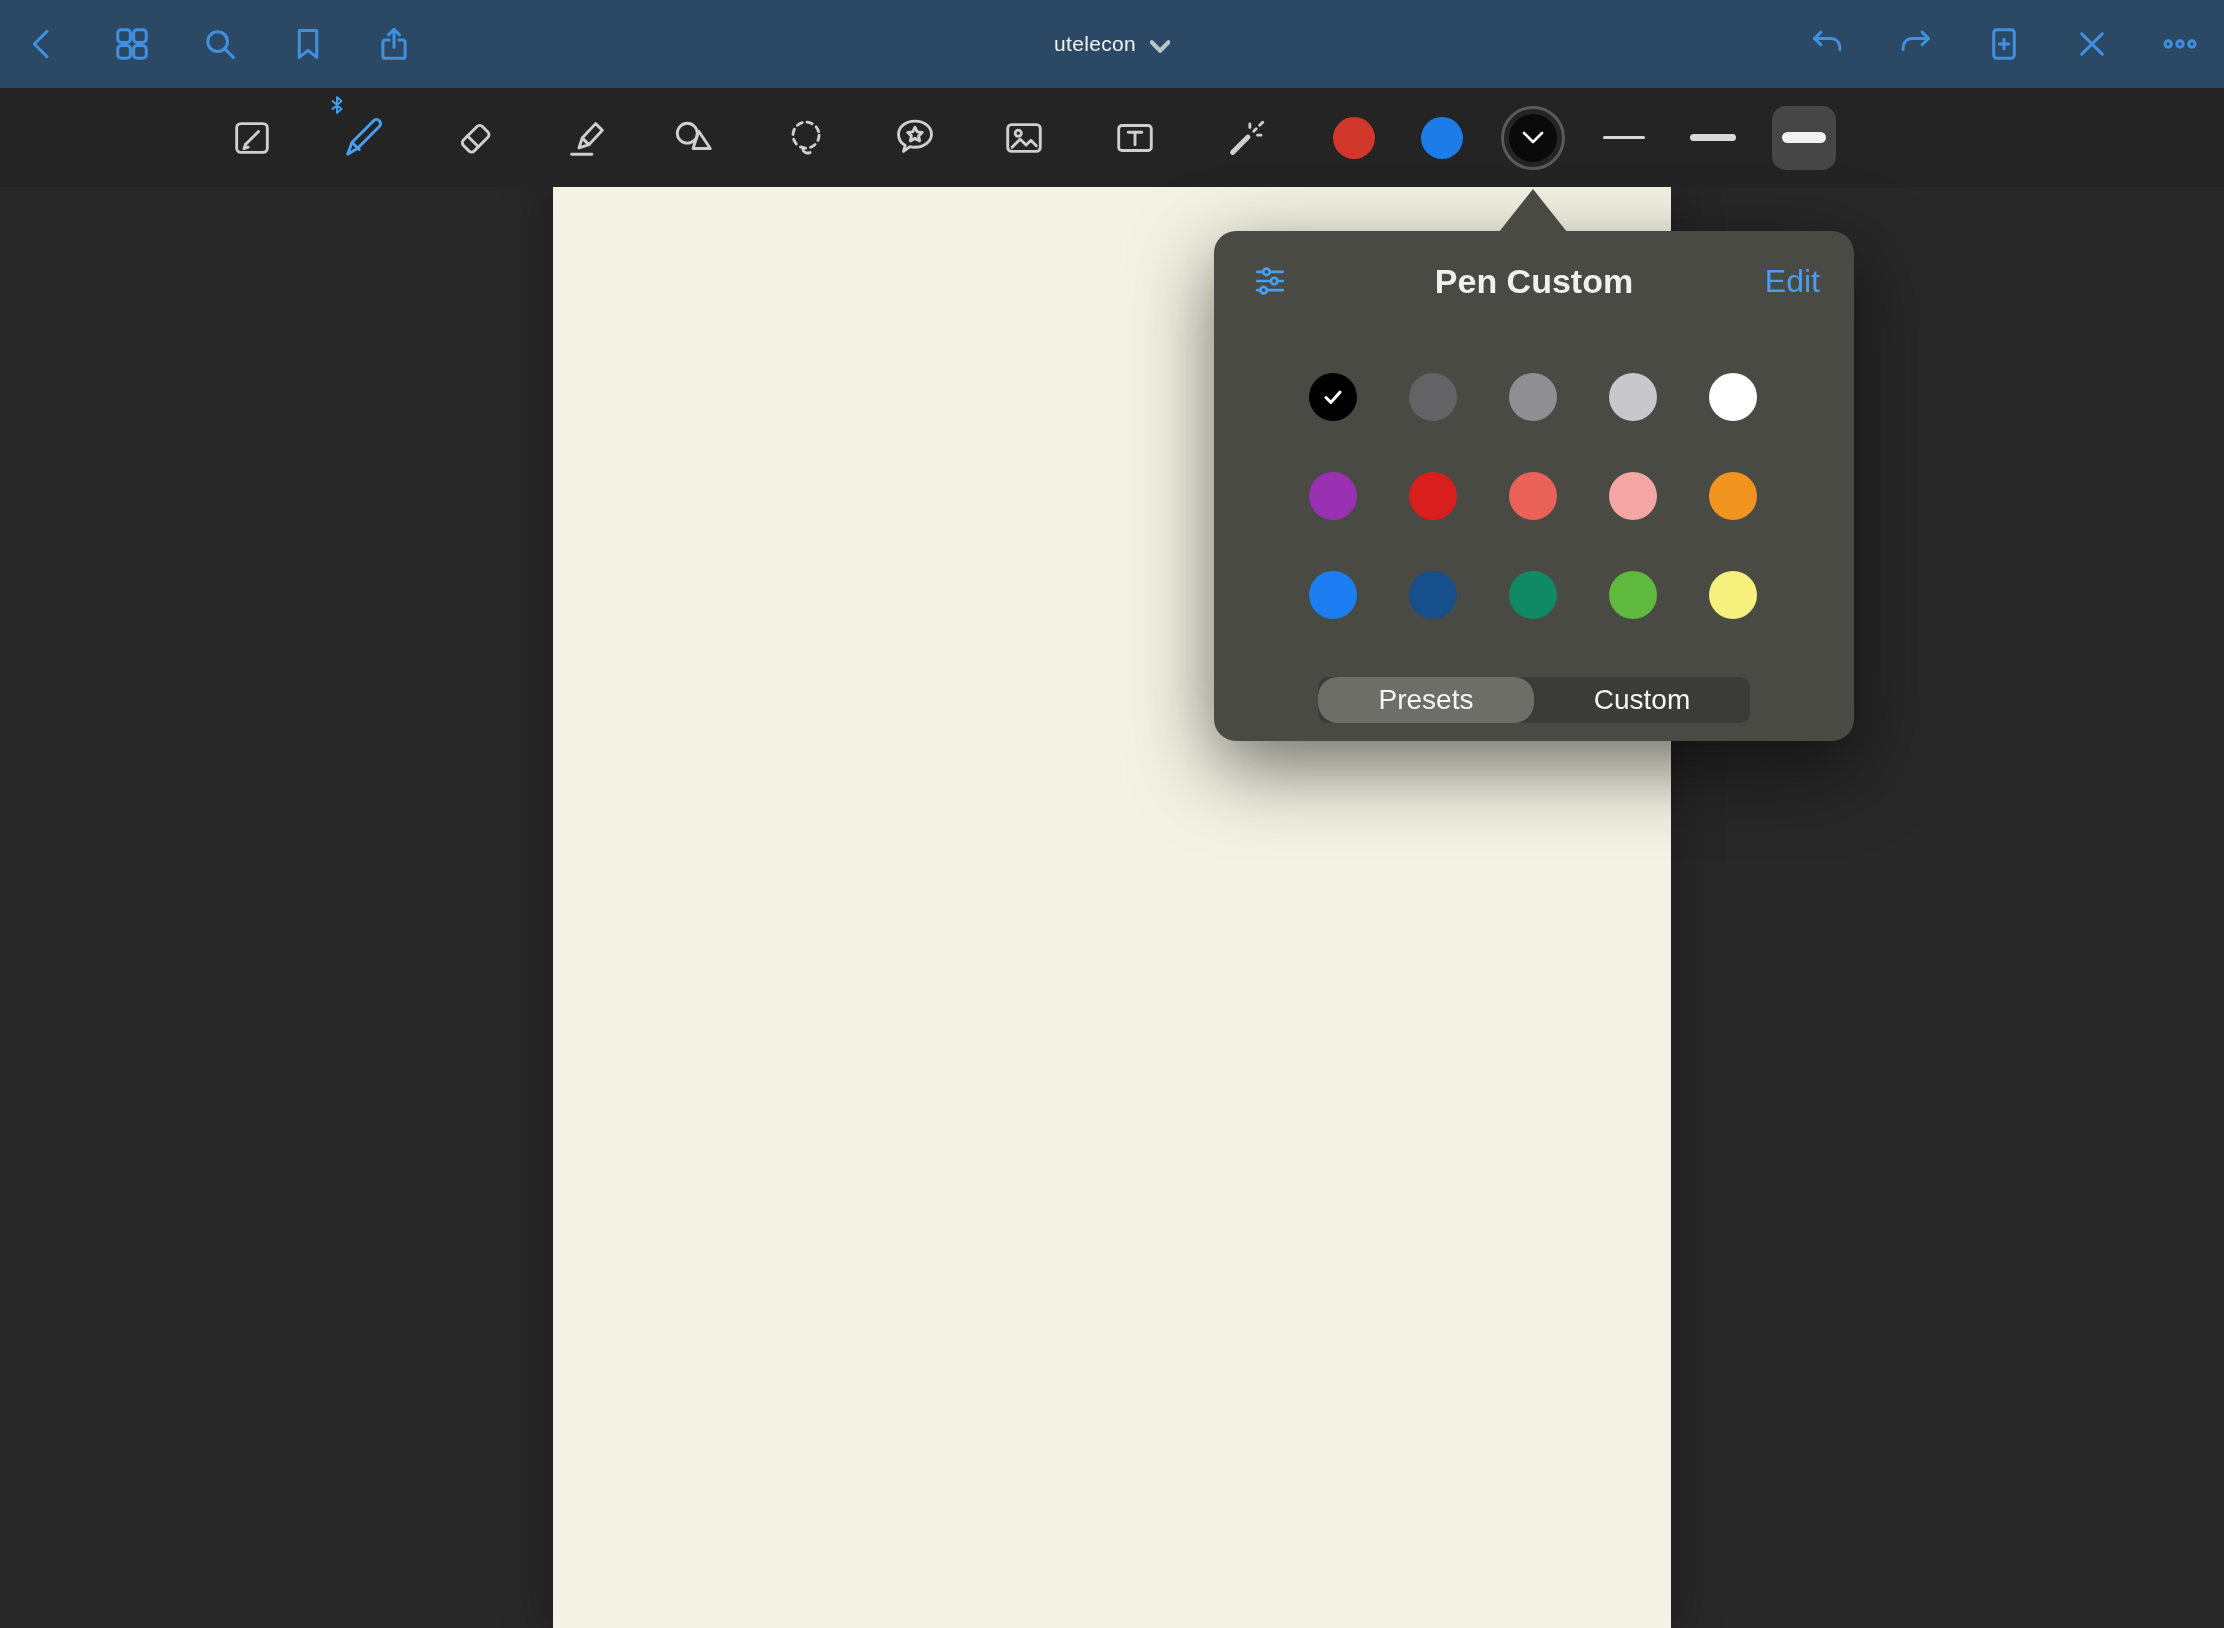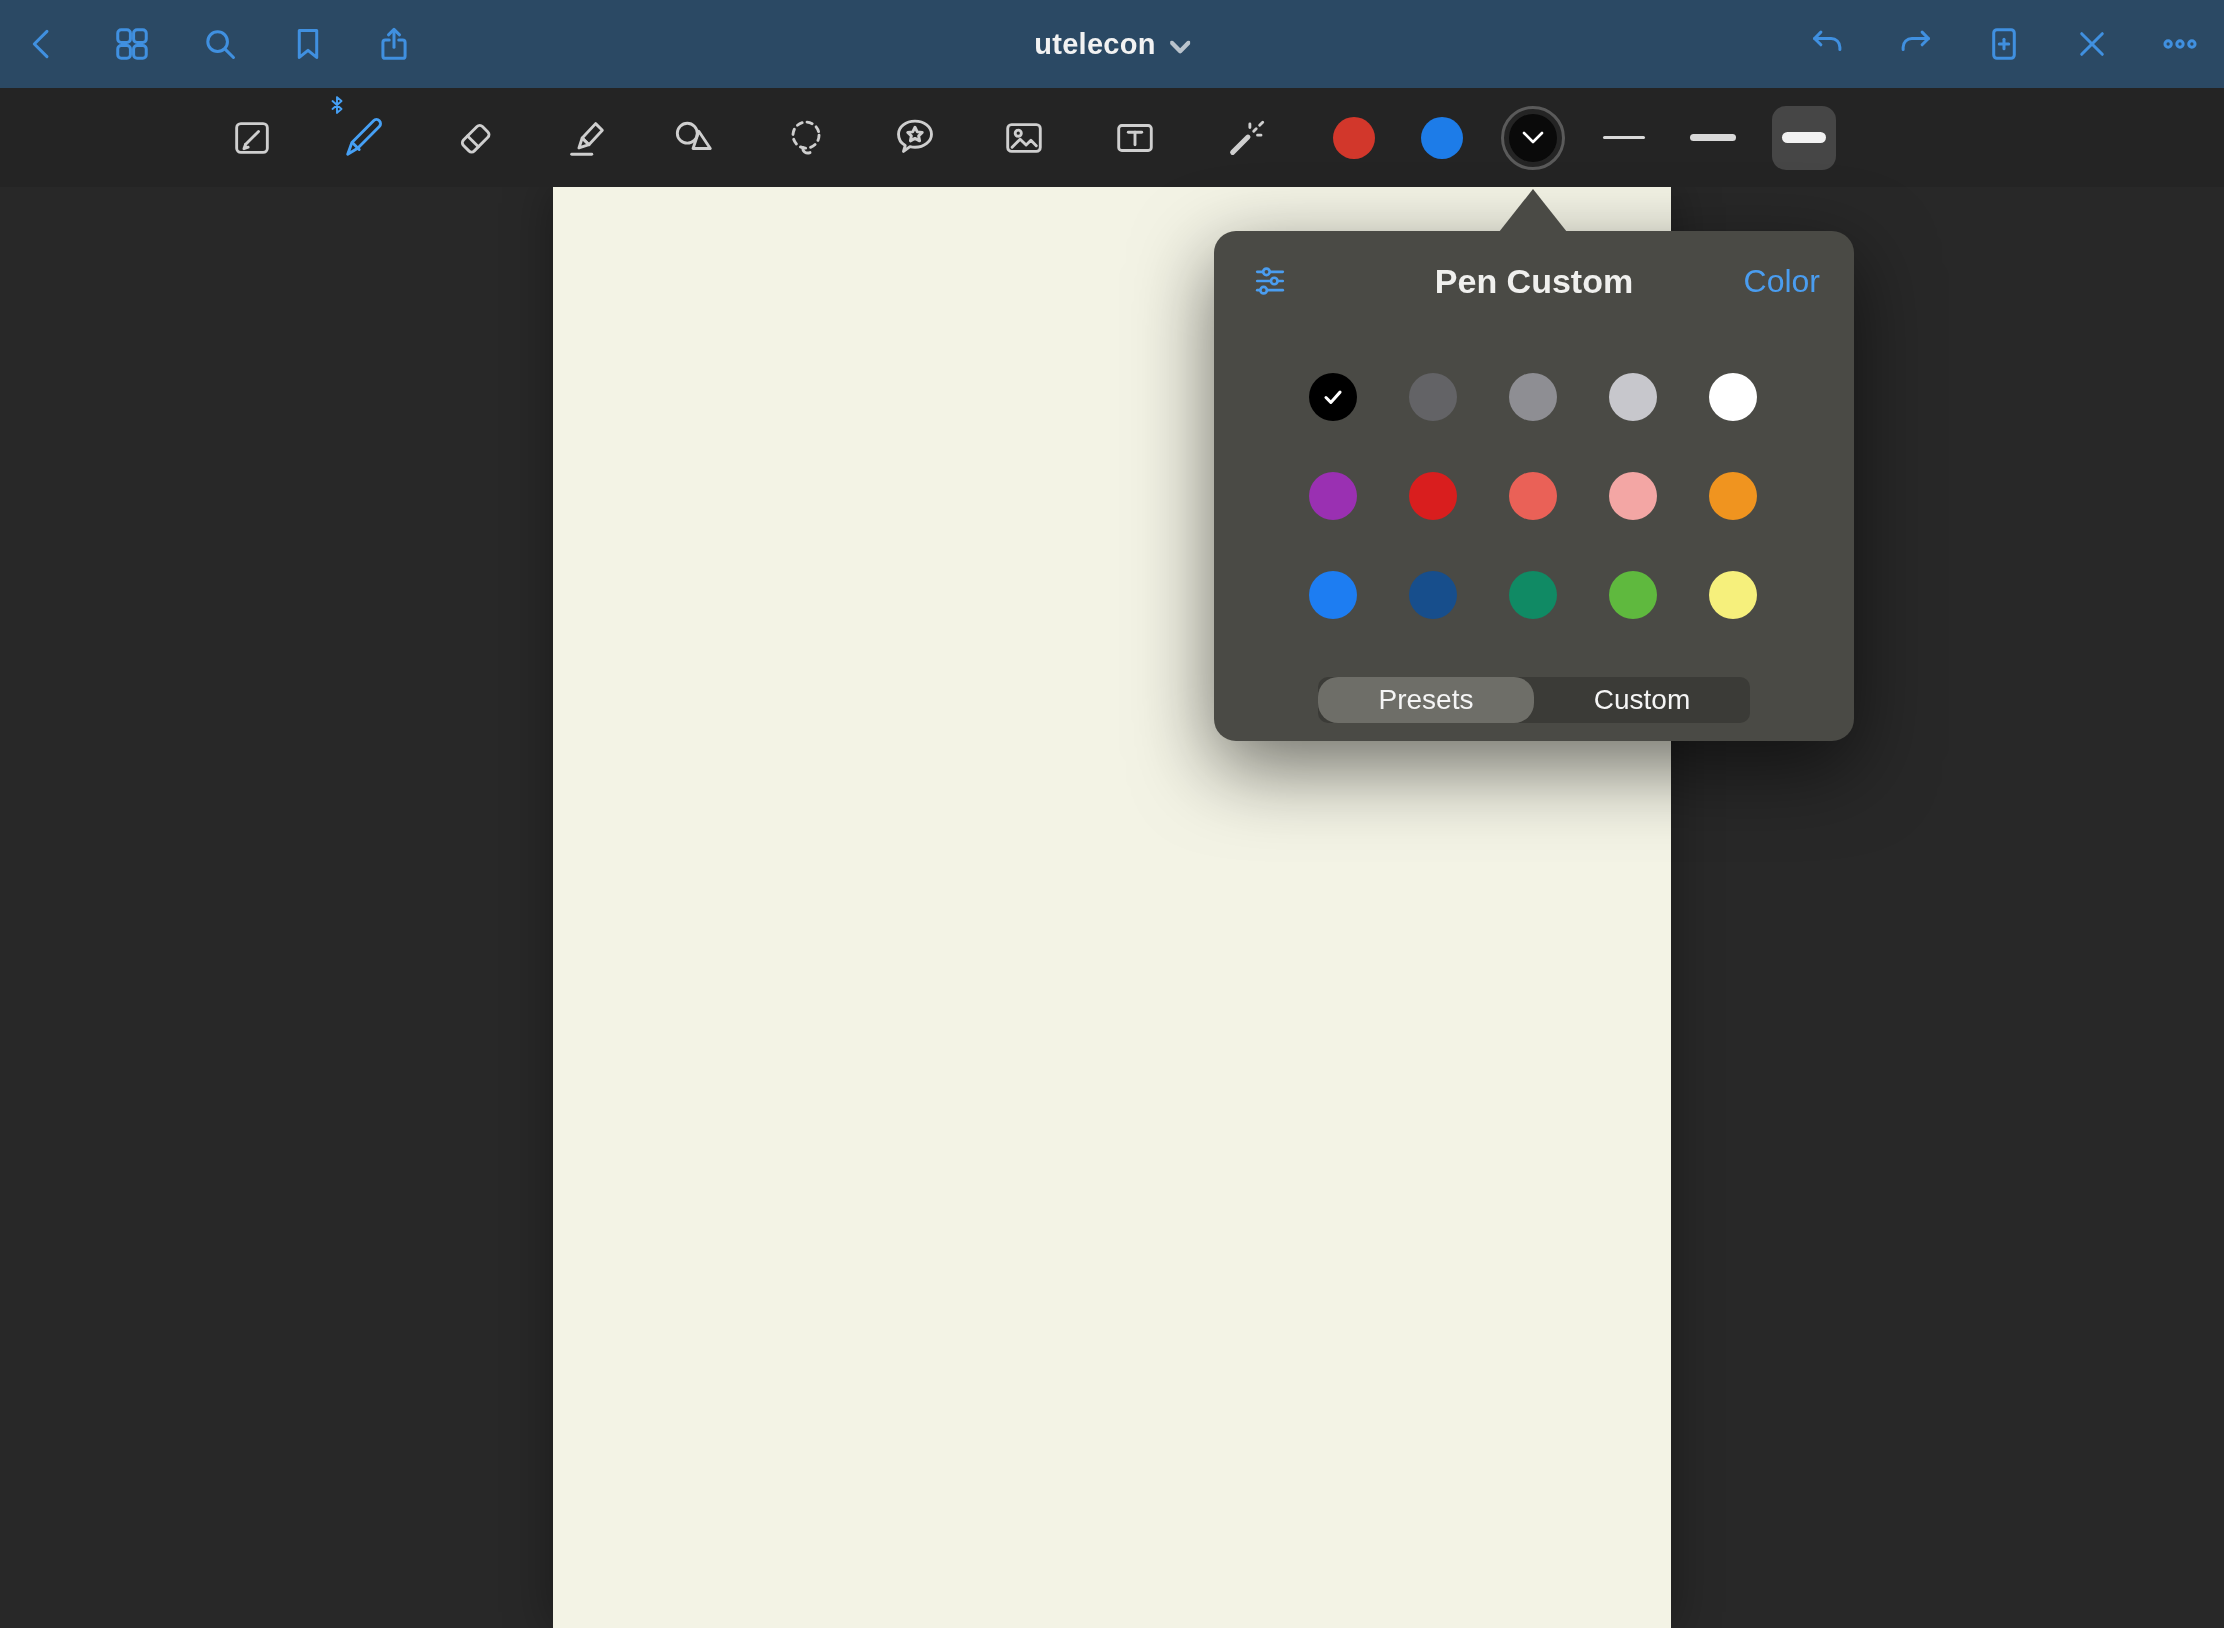--- a/index.html
+++ b/index.html
@@ -9,21 +9,21 @@
 
   
   .topbar { position:absolute; top:0; left:0; width:100%; height:88px;
             background:#2b4964; z-index:5; }
   .top-ico { position:absolute; top:50%; transform:translate(-50%,-50%);
              width:44px; height:44px; display:flex; align-items:center; justify-content:center; }
   .top-ico svg { width:38px; height:38px; stroke:#4090e0; fill:none;
                  stroke-width:1.9; stroke-linecap:round; stroke-linejoin:round; }
   .doc-title { position:absolute; top:50%; left:50%; transform:translate(-50%,-50%);
                display:flex; align-items:center; gap:14px; cursor:default; }
-  .doc-title .t { color:#f2f2f2; font-size:29px; font-weight:700; letter-spacing:.3px; }
+  .doc-title .t { color:#f2f2f2; font-size:21px; font-weight:400; letter-spacing:.3px; }
   .doc-title svg { width:20px; height:14px; stroke:#b9c3cc; fill:none; stroke-width:2.6;
                    stroke-linecap:round; stroke-linejoin:round; margin-top:6px; }
 
   
   .toolbar { position:absolute; top:88px; left:0; width:100%; height:99px;
              background:#242424; z-index:5; }
   .tool { position:absolute; top:50%; transform:translate(-50%,-50%);
           width:64px; height:64px; display:flex; align-items:center; justify-content:center; }
   .tool svg { width:46px; height:46px; stroke:#cfcfcf; fill:none; stroke-width:1.5;
               stroke-linecap:round; stroke-linejoin:round; }
@@ -270,21 +270,21 @@
         <svg viewBox="0 0 24 24" fill="none">
             <line x1="3" y1="5.5" x2="21" y2="5.5"></line>
             <circle cx="9.5" cy="5.5" r="2.3" fill="#4a4a45"></circle>
             <line x1="3" y1="12" x2="21" y2="12"></line>
             <circle cx="15" cy="12" r="2.3" fill="#4a4a45"></circle>
             <line x1="3" y1="18.5" x2="21" y2="18.5"></line>
             <circle cx="7.5" cy="18.5" r="2.3" fill="#4a4a45"></circle>
           </svg>
       </div>
       <div class="popover-title">Pen Custom</div>
-      <div class="edit-btn">Color</div>
+      <div class="edit-btn">Edit</div>
     </div>
 
     <div class="swatch-grid">
         <div class="swatch selected" style="background-color: rgb(0, 0, 0);">
           <svg viewBox="0 0 24 24">
             <path d="M5.5 12.5 L10 17 L18.5 7.5" fill="none" stroke="#ffffff" stroke-width="2.8" stroke-linecap="round" stroke-linejoin="round"></path>
           </svg>
         </div>
         <div class="swatch" style="background-color: rgb(99, 99, 102);"></div>
         <div class="swatch" style="background-color: rgb(142, 142, 147);"></div>

